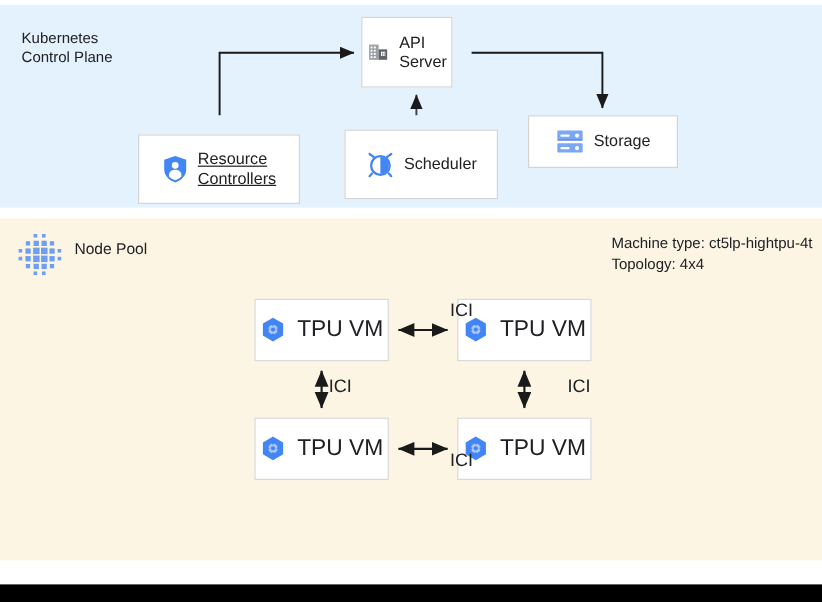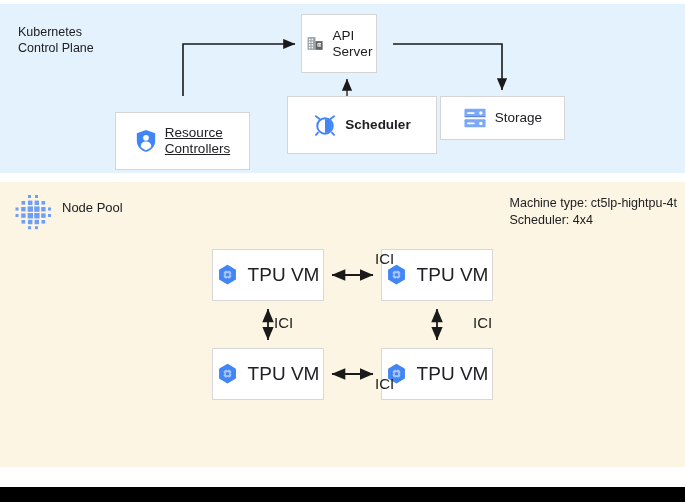--- a/index.html
+++ b/index.html
@@ -93,24 +93,23 @@
   }
   #box-resource-controllers {
     left: 115px;
     top: 112px;
     width: 135px;
     height: 58px;
     text-decoration: underline;
   }
   #box-scheduler {
     left: 287px;
-    top: 96px;
-    width: 150px;
+    top: 108px;
+    width: 128px;
     height: 58px;
-    font-weight: bold;
   }
   #box-storage {
     left: 440px;
     top: 96px;
     width: 125px;
     height: 44px;
   }
 
   .tpu-box {
     position: absolute;
@@ -268,21 +267,21 @@
       <rect x="14" y="33.2" width="3" height="3"></rect>
         <rect x="21" y="33.2" width="3" height="3"></rect>
     </g>
   </svg>
 </span>
 
 <div class="section-label" id="node-pool-title">Node Pool</div>
 
 <div id="machine-meta">
   <div>Machine type: ct5lp-hightpu-4t</div>
-  <div>Scheduler: 4x4</div>
+  <div>Topology: 4x4</div>
 </div>
 
 <div class="tpu-box" id="tpu-vm-1">
   <span class="icon">
     <svg width="21" height="22" viewBox="0 0 22 24">
       <path d="M11 0.8 L20.2 6.2 V17 L11 22.4 L1.8 17 V6.2 Z" fill="#4285f4"></path>
       <g fill="#a9c6fa">
         <circle cx="11" cy="11.6" r="4.4"></circle>
       </g>
       <circle cx="11" cy="11.6" r="1.9" fill="#4285f4"></circle>

